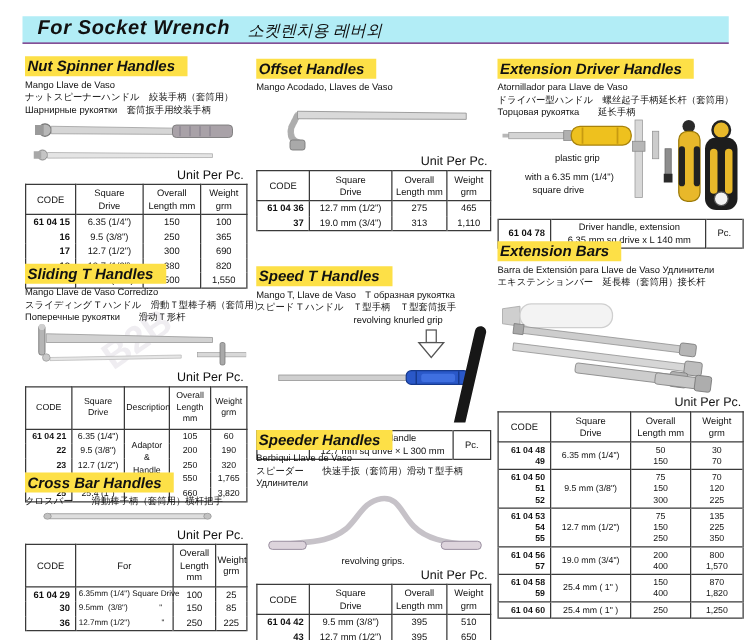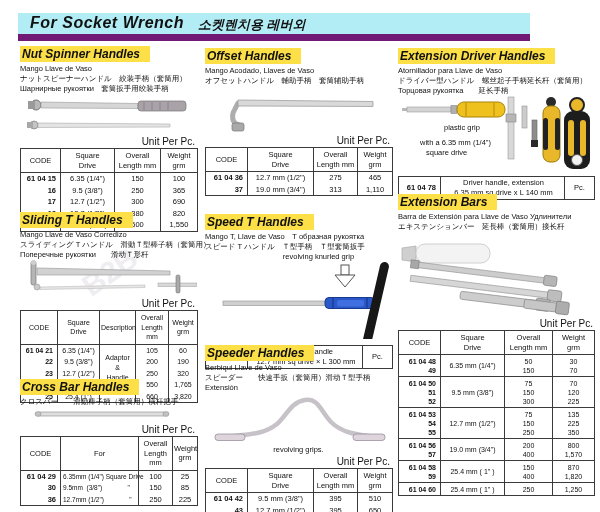--- a/index.html
+++ b/index.html
@@ -3,29 +3,29 @@
 <meta charset="utf-8">
 <style>
   html,body{margin:0;padding:0;}
   body{
     width:600px;height:512px;position:relative;background:#ffffff;
     font-family:"Liberation Sans", sans-serif;color:#111;overflow:hidden;
     -webkit-font-smoothing:antialiased;
   }
   
   .header-band{
-    position:absolute;left:18px;top:13px;width:512px;height:21px;
-    background:#b2edf6;border-bottom:7px solid #701a75;
+    position:absolute;left:18px;top:13px;width:565px;height:21px;
+    background:#b2edf6;border-bottom:1px solid #701a75;
   }
   .header-title{
     position:absolute;left:12px;top:1px;font-style:italic;font-weight:bold;
     font-size:16px;letter-spacing:.5px;
   }
   .header-title-ko{
-    position:absolute;left:180px;top:3px;font-weight:bold;font-style:italic;font-size:13px;
+    position:absolute;left:180px;top:3px;font-weight:normal;font-style:italic;font-size:13px;
   }
   
   .section{position:absolute;}
   .col-left{left:20px;width:177px;}
   .col-mid{left:205px;width:187px;}
   .col-right{left:398px;width:197px;}
   .sec-title{
     display:inline-block;background:#fde047;font-style:italic;font-weight:bold;
     font-size:12px;line-height:14px;padding:1px 10px 1px 2px;margin-bottom:2px;
     white-space:nowrap;
@@ -258,21 +258,20 @@
           <td>250</td>
           <td>225</td>
         </tr>
       </tbody>
   </table>
 </div>
 
 <div class="section col-mid" style="top:46px;">
   <div class="sec-title">Offset Handles</div>
   <div class="sub">Mango Acodado, Llaves de Vaso</div>
-  <div class="sub">オフセットハンドル　輔助手柄　套筒辅助手柄</div>
   <svg class="photo" width="187" height="44" viewBox="0 0 187 44" style="margin-top:3px;">
     <path d="M 34 36 Q 26 34 28 24 L 33 14" fill="none" stroke="#c2c2c2" stroke-width="5" stroke-linecap="round"></path>
     <path d="M 34 36 Q 26 34 28 24 L 33 14" fill="none" stroke="#8f8f8f" stroke-width="5" stroke-linecap="round" stroke-dasharray="1,3" opacity="0.4"></path>
     <polygon points="33,11 168,12.5 168,17.5 33,17" fill="#d9d9d9" stroke="#949494" stroke-width="0.7"></polygon>
     <rect x="27" y="34" width="12" height="8" rx="2" fill="#a9a9a9" stroke="#777" stroke-width="0.7"></rect>
   </svg>
   <div class="unit">Unit Per Pc.</div>
   <table>
     <colgroup>
         <col style="width:42px">
@@ -340,21 +339,21 @@
           <td>Pc.</td>
         </tr>
       </tbody>
   </table>
 </div>
 
 <div class="section col-mid" style="top:343px;">
   <div class="sec-title">Speeder Handles</div>
   <div class="sub">Berbiqui Llave de Vaso</div>
   <div class="sub">スピーダー　　快速手扳（套筒用）滑动Ｔ型手柄</div>
-  <div class="sub">Extensión</div>
+  <div class="sub">Удлинители</div>
   <svg class="photo" width="187" height="52" viewBox="0 0 187 52">
     <path d="M 18 44 C 45 41 58 42 72 31 C 82 22 86 9 100 7 C 114 5 116 19 126 29 C 136 39 150 42 172 44" fill="none" stroke="#c6c2c8" stroke-width="4.5" stroke-linecap="round"></path>
     <rect x="10" y="41" width="30" height="6.5" rx="3" fill="#ddd4dc" stroke="#9a8fa0" stroke-width="0.8"></rect>
     <rect x="148" y="41" width="32" height="6.5" rx="3" fill="#ddd4dc" stroke="#9a8fa0" stroke-width="0.8"></rect>
   </svg>
   <div class="caption">revolving grips.</div>
   <div class="unit">Unit Per Pc.</div>
   <table>
     <colgroup>
         <col style="width:42px">

